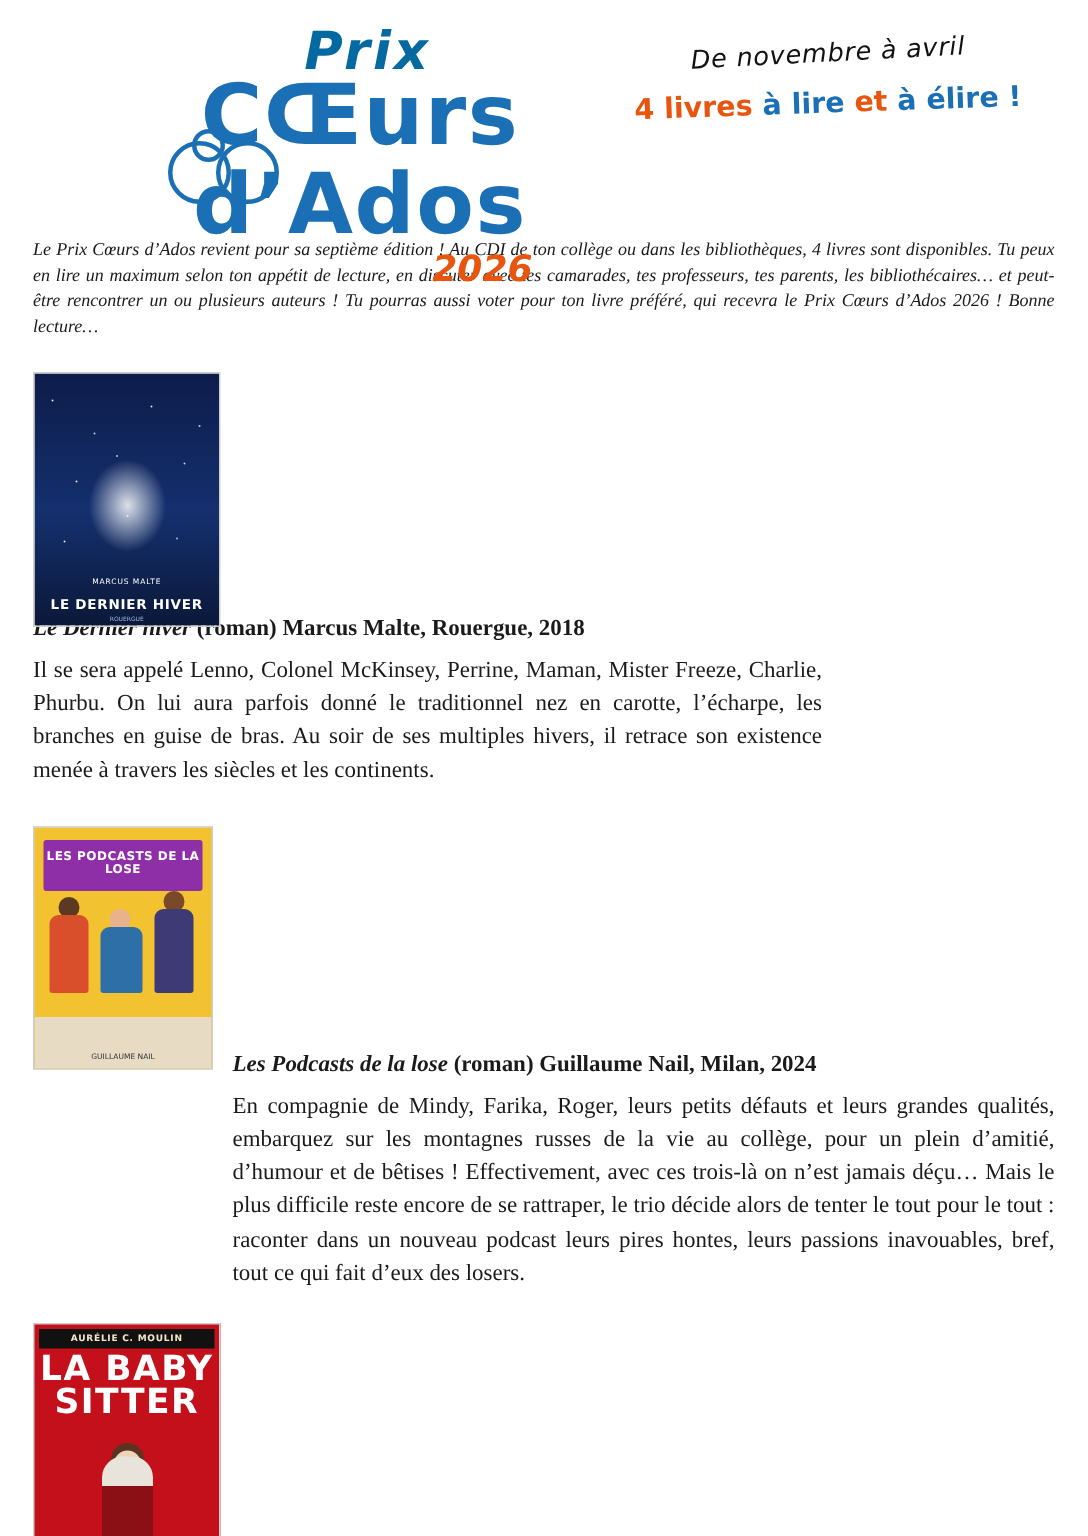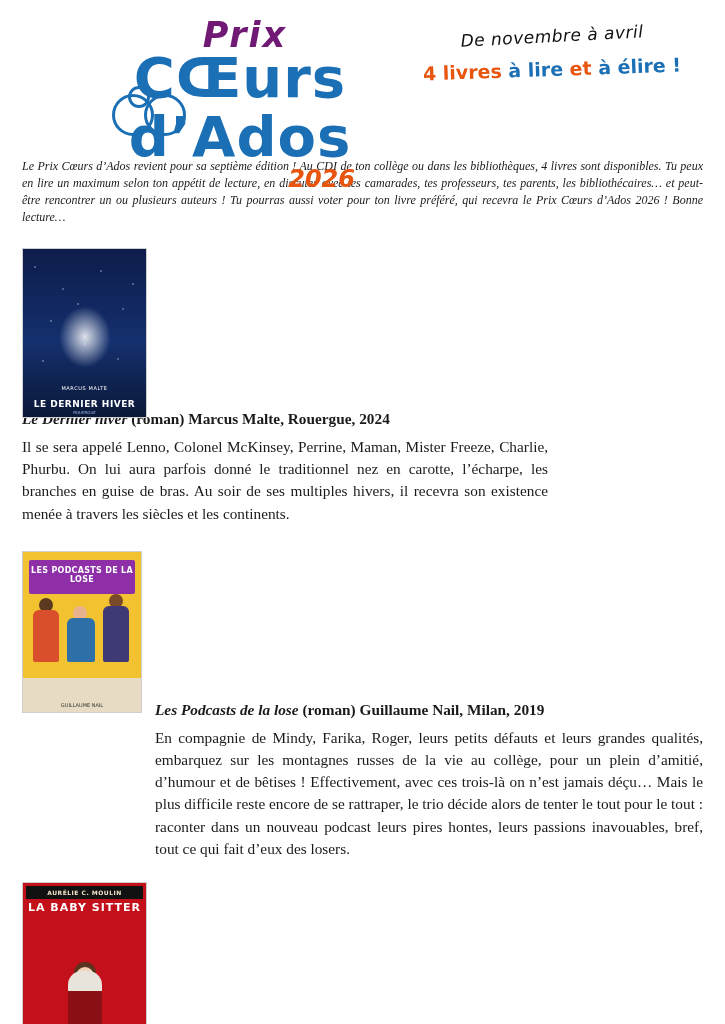--- a/index.html
+++ b/index.html
@@ -34,21 +34,21 @@
     left: 40px;
     top: 18px;
     width: 400px;
     text-align: center;
   }
   .logo-prix {
     font-family: "DejaVu Sans", sans-serif;
     font-weight: bold;
     font-style: italic;
     font-size: 35px;
-    color: #701a75;
+    color: #0369a1;
     letter-spacing: 2px;
     line-height: 1;
     margin-left: 10px;
   }
   .logo-main {
     font-family: "DejaVu Sans", sans-serif;
     font-weight: bold;
     font-size: 56px;
     color: #1B6FB5;
     letter-spacing: 1px;
@@ -215,21 +215,21 @@
   .cv3 { background: #C4101B; position: relative; }
   .cv3 .topband {
     position: absolute; top: 3px; left: 3px; right: 3px; height: 13px;
     background: #111; color: #F4E6C8; text-align: center;
     font-family: "DejaVu Sans", sans-serif; font-size: 6px; font-weight: bold;
     line-height: 13px; letter-spacing: .5px;
   }
   .cv3 .t {
     position: absolute; top: 20px; left: 0; right: 0; text-align: center;
     color: #fff; font-family: "DejaVu Sans", sans-serif; font-weight: bold;
-    font-size: 11px; line-height: .95; letter-spacing: 1px;
+    font-size: 23px; line-height: .95; letter-spacing: 1px;
   }
   .cv3 .girl {
     position: absolute; bottom: 22px; left: 50%; margin-left: -17px;
     width: 34px; height: 58px;
     background: linear-gradient(#E8E4DC 0 34%, #8B1016 34% 100%);
     border-radius: 14px 14px 4px 4px;
   }
   .cv3 .girlhead {
     position: absolute; bottom: 66px; left: 50%; margin-left: -9px;
     width: 18px; height: 18px; border-radius: 50%; background: #F0D3B8;
@@ -265,42 +265,42 @@
   <div class="book cover-right">
     <div class="cover cover-r cv1">
       <div class="stars"></div>
       <div class="glow"></div>
       <div class="meta">MARCUS MALTE</div>
       <div class="t">LE DERNIER
 HIVER</div>
       <div class="pub">ROUERGUE</div>
     </div>
     <div class="book-title">
-      <span class="italic">Le Dernier hiver</span><span> (roman) Marcus Malte,  Rouergue, 2024</span>
-    </div>
-    <div class="book-text">Il se sera appelé Lenno, Colonel McKinsey, Perrine, Maman, Mister Freeze, Charlie, Phurbu. On lui aura parfois donné le traditionnel nez en carotte, l’écharpe, les branches en guise de bras. Au soir de ses multiples hivers, il recevra son existence menée à travers les siècles et les continents.</div>
+      <span class="italic">Le Dernier hiver</span><span> (roman) Marcus Malte,  Rouergue, 2018</span>
+    </div>
+    <div class="book-text">Il se sera appelé Lenno, Colonel McKinsey, Perrine, Maman, Mister Freeze, Charlie, Phurbu. On lui aura parfois donné le traditionnel nez en carotte, l’écharpe, les branches en guise de bras. Au soir de ses multiples hivers, il retrace son existence menée à travers les siècles et les continents.</div>
   </div>
 
   <div class="book cover-left">
     <div class="cover cover-l cv2">
       <div class="band">
           <span>LES PODCASTS
 DE LA LOSE</span>
         </div>
       <div class="floor"></div>
       <div class="head1"></div>
       <div class="figA"></div>
       <div class="head2"></div>
       <div class="figB"></div>
       <div class="head3"></div>
       <div class="figC"></div>
       <div class="name">GUILLAUME NAIL</div>
     </div>
     <div class="book-title">
-      <span class="italic">Les Podcasts de la lose</span><span> (roman) Guillaume Nail, Milan, 2019</span>
+      <span class="italic">Les Podcasts de la lose</span><span> (roman) Guillaume Nail, Milan, 2024</span>
     </div>
     <div class="book-text">En compagnie de Mindy, Farika, Roger, leurs petits défauts et leurs grandes qualités, embarquez sur les montagnes russes de la vie au collège, pour un plein d’amitié, d’humour et de bêtises ! Effectivement, avec ces trois-là on n’est jamais déçu… Mais le plus difficile reste encore de se rattraper, le trio décide alors de tenter le tout pour le tout : raconter dans un nouveau podcast leurs pires hontes, leurs passions inavouables, bref, tout ce qui fait d’eux des losers.</div>
   </div>
 
   <div class="book cover-right">
     <div class="cover cover-r cv3">
       <div class="topband">AURÉLIE C. MOULIN</div>
       <div class="t">LA
 BABY
 SITTER</div>

